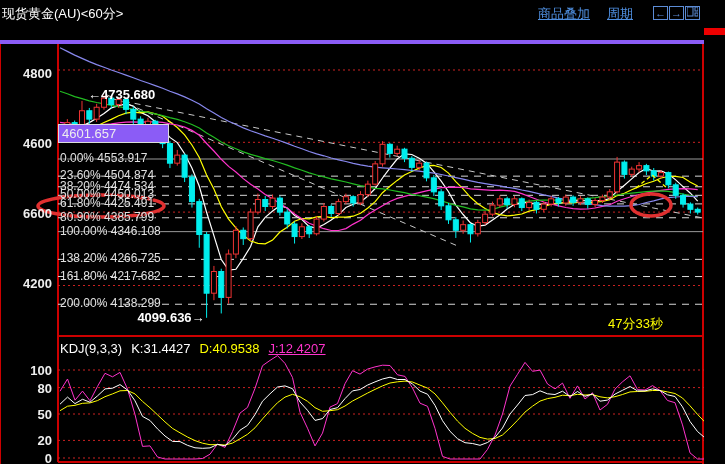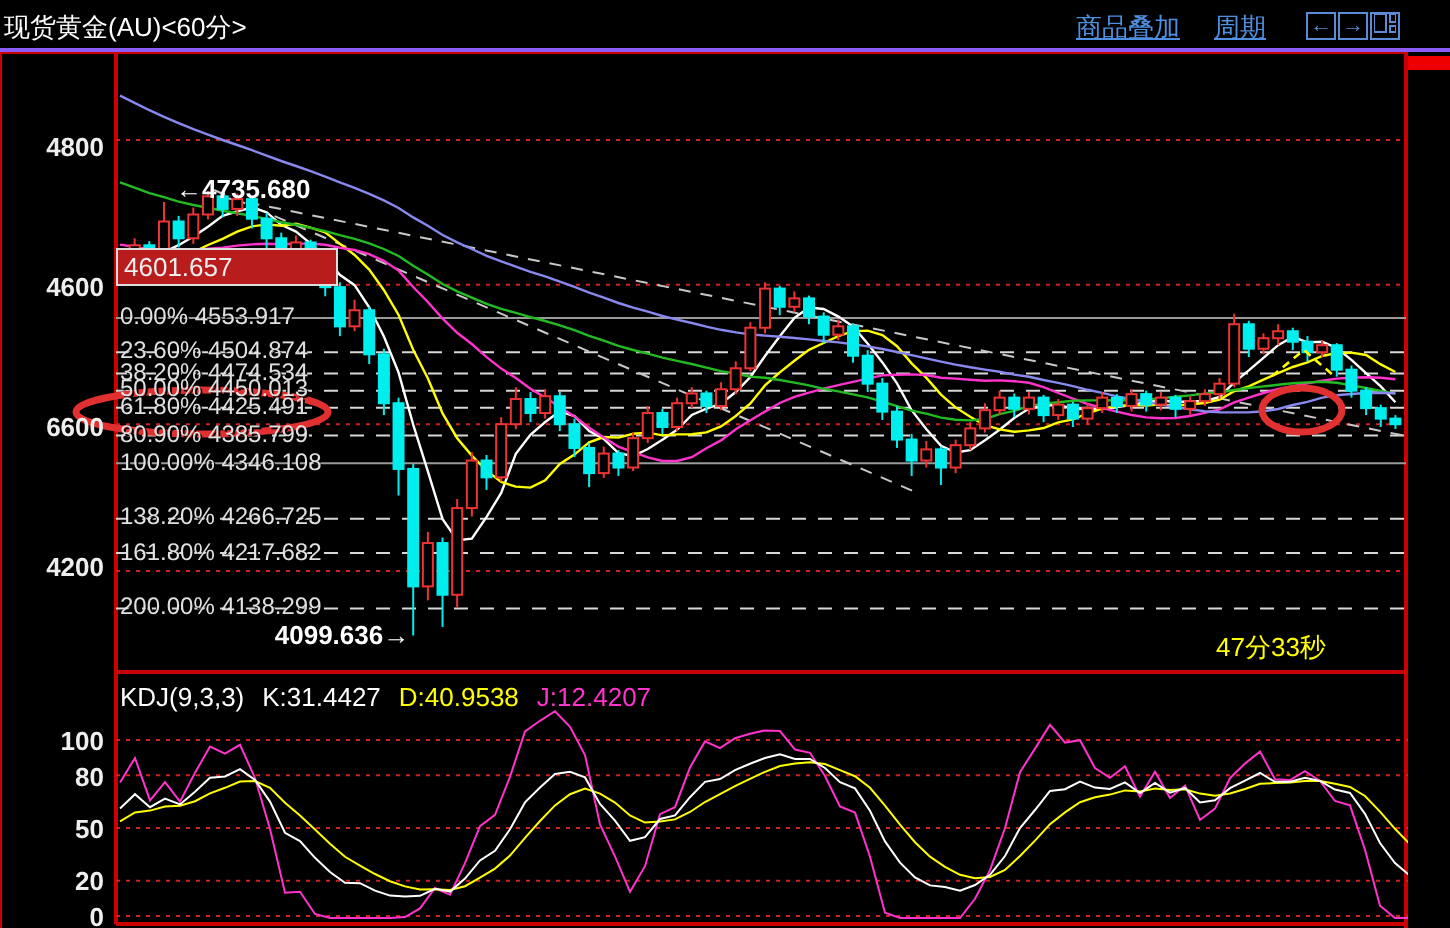--- a/index.html
+++ b/index.html
@@ -1,34 +1,34 @@
 <!DOCTYPE html>
 <html><head>
 <meta charset="utf-8">
 <style>
   html,body{margin:0;padding:0;background:#000;}
   #app{position:relative;width:725px;height:464px;background:#000;overflow:hidden;
        font-family:"Liberation Sans",sans-serif;color:#fff;}
   .lbl{position:absolute;white-space:nowrap;font-size:12px;color:#ddd;line-height:14px;}
   .bold{font-weight:bold;}
   
-  #toolbar{position:absolute;left:0;top:0;width:725px;height:26px;background:#000;
-           border-bottom:2px solid #8b5cf6;box-sizing:border-box;}
+  #toolbar{position:absolute;left:0;top:0;width:725px;height:44px;background:#000;
+           border-bottom:4px solid #8b5cf6;box-sizing:border-box;}
   #win-title{position:absolute;left:2px;top:5px;font-size:13px;color:#fff;}
   .tlink{position:absolute;top:5px;font-size:13px;color:#4f8fe0;text-decoration:underline;cursor:pointer;}
   .navbox{position:absolute;top:6px;width:15px;height:14px;border:1px solid #5c8cd6;box-sizing:border-box;
           color:#5c8cd6;font-size:11px;line-height:12px;text-align:center;cursor:pointer;background:#000;}
   
   #side-panel{position:absolute;left:704px;top:26px;width:21px;height:438px;background:#000;}
   #side-topbar{position:absolute;left:704px;top:28px;width:21px;height:7px;background:#e00;}
   
   .ax{position:absolute;left:0;width:52px;text-align:right;font-size:13px;font-weight:bold;color:#eee;}
   
   .fib{position:absolute;font-size:12px;color:#e0e0e0;text-shadow:1px 1px 0 #000;}
-  .pricebox{position:absolute;border:1px solid #ddd;background:#b91c1c;color:#eee;font-size:13px;
+  .pricebox{position:absolute;border:1px solid #ddd;background:#8b5cf6;color:#eee;font-size:13px;
             padding:1px 6px 1px 3px;}
   svg{position:absolute;left:0;top:0;}
   .readout{position:absolute;font-size:13px;white-space:nowrap;}
   .readout span{margin-right:9px;}
 </style>
 </head>
 <body>
 
 <div id="app">
 
@@ -268,21 +268,21 @@
       <svg width="11" height="10" style="position:static">
           <rect x="0" y="0" width="6" height="9" fill="none" stroke="#5c8cd6"></rect>
           <rect x="8" y="0" width="3" height="4" fill="none" stroke="#5c8cd6"></rect>
           <rect x="8" y="6" width="3" height="3" fill="none" stroke="#5c8cd6"></rect>
         </svg>
     </span>
   </div>
 
 
   <div class="readout" style="left:60px;top:341px">
-    <span style="color:#fff">KDJ(9,3,3)</span><span id="kdj-items"><span style="color: rgb(255, 255, 255); margin-top: 16px;">K:31.4427</span><span style="color: rgb(255, 255, 0);">D:40.9538</span><span style="color: rgb(255, 51, 204);">J:12.4207</span></span>
+    <span style="color:#fff">KDJ(9,3,3)</span><span id="kdj-items"><span style="color: rgb(255, 255, 255); margin-top: 16px;">K:31.4427</span><span style="color: rgb(255, 255, 0);">D:40.9538</span><span style="color: rgb(255, 51, 204); text-decoration: underline;">J:12.4207</span></span>
   </div>
 
   <div id="price-axis">
       <div class="ax" style="top:66px">4800</div>
       <div class="ax" style="top:135.89999999999998px">4600</div>
       <div class="ax" style="top:205.79999999999998px">6600</div>
       <div class="ax" style="top:275.7px">4200</div>
     </div>
   <div id="kdj-axis-labels">
       <div class="ax" style="top:363px">100</div>

